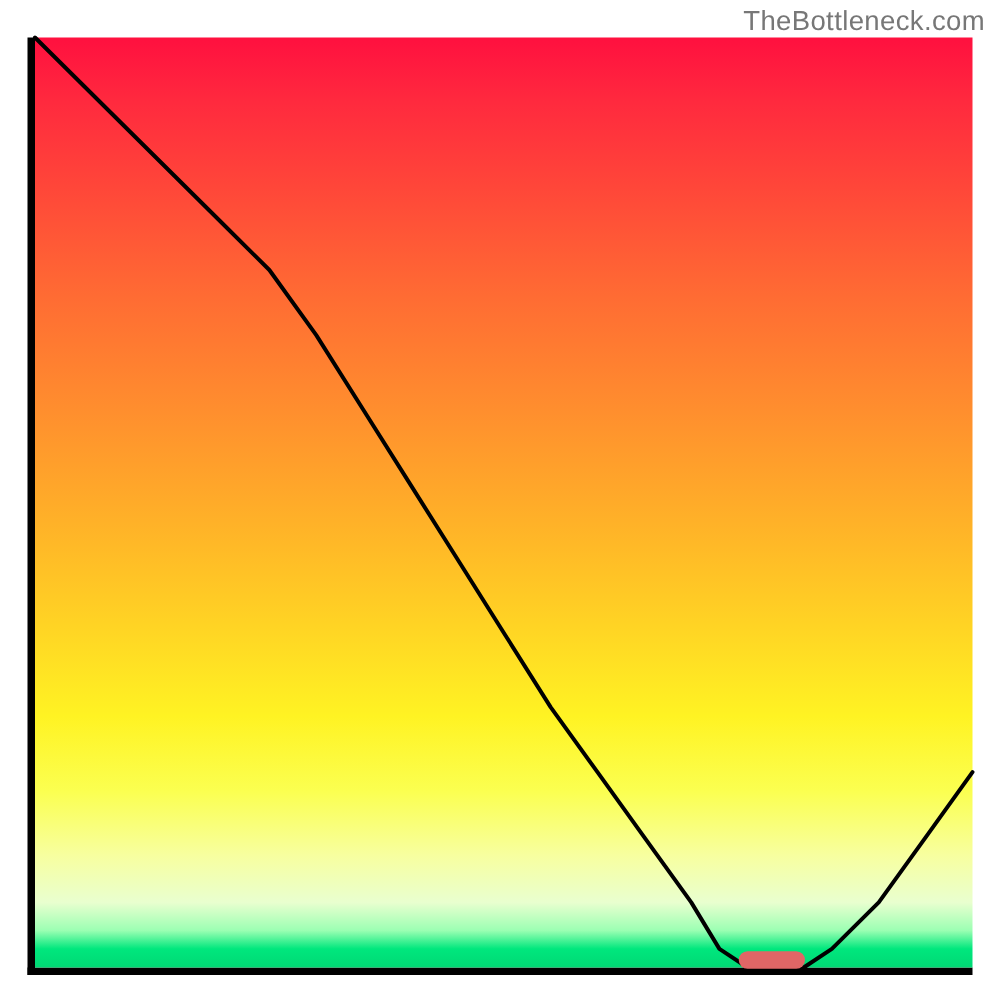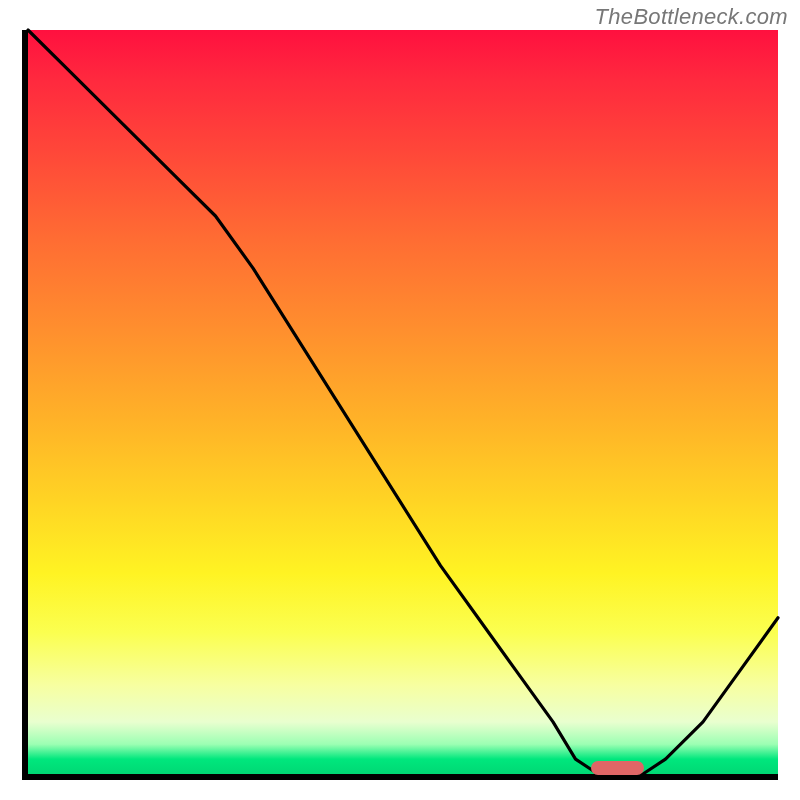--- a/index.html
+++ b/index.html
@@ -13,21 +13,20 @@
   }
   .watermark {
     position: absolute;
     top: 4px;
     right: 12px;
     color: #777;
     font-size: 22px;
     font-weight: 500;
     letter-spacing: 0.3px;
     z-index: 10;
-    font-style: italic;
   }
   .plot-frame {
     position: absolute;
     left: 22px;
     top: 30px;
     width: 756px;
     height: 750px;
     border-left: 6px solid #000;
     border-bottom: 6px solid #000;
   }

